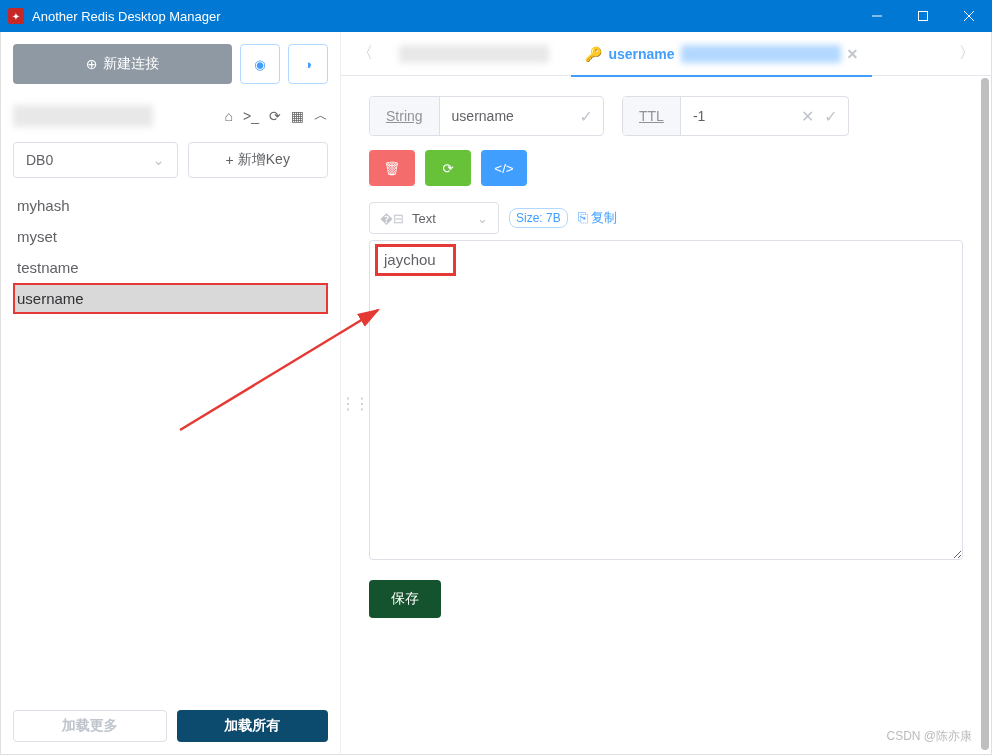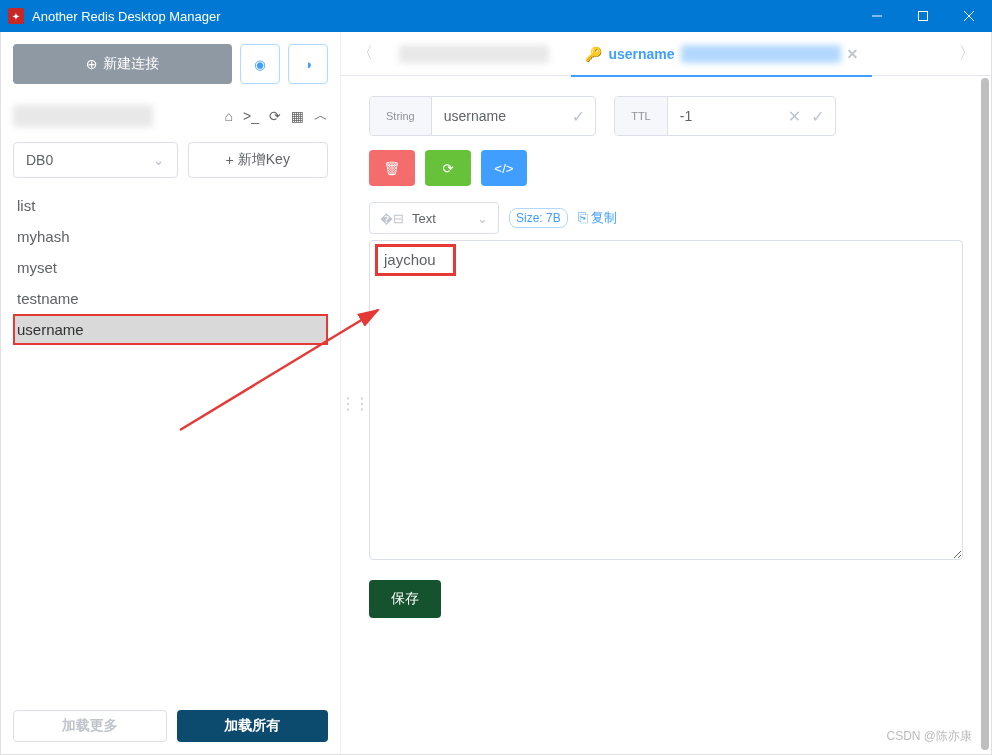--- a/index.html
+++ b/index.html
@@ -39,21 +39,21 @@
 .tab-scroll { color: #c0c4cc; cursor: pointer; padding: 0 4px; }
 .tab { padding: 0 14px; height: 44px; display: flex; align-items: center; gap: 6px; font-size: 14px; color: #909399; cursor: pointer; position: relative; }
 .tab.active { color: #409eff; font-weight: 600; }
 .tab.active::after { content: ''; position: absolute; bottom: -1px; left: 0; right: 0; height: 2px; background: #409eff; }
 .tab .blur { width: 150px; height: 18px; }
 .tab.active .blur { width: 160px; background: #b3d8ff; filter: blur(3px); }
 .tab-close { color: #c0c4cc; font-size: 14px; }
 .content { padding: 20px 28px; flex: 1; display: flex; flex-direction: column; overflow: hidden; }
 .field-row { display: flex; gap: 18px; margin-bottom: 14px; }
 .field-group { display: flex; border: 1px solid #dcdfe6; border-radius: 4px; height: 40px; overflow: hidden; }
-.field-label { background: #f5f7fa; color: #909399; padding: 0 16px; display: flex; align-items: center; font-size: 11px; border-right: 1px solid #dcdfe6; }
+.field-label { background: #f5f7fa; color: #909399; padding: 0 16px; display: flex; align-items: center; font-size: 14px; border-right: 1px solid #dcdfe6; text-decoration: underline; }
 .field-input { border: none; padding: 0 12px; font-size: 14px; color: #606266; outline: none; }
 .field-input.key { width: 130px; }
 .field-input.ttl { width: 110px; }
 .field-suffix { display: flex; align-items: center; padding: 0 10px; gap: 10px; color: #c0c4cc; }
 .btn-row { display: flex; gap: 10px; margin-bottom: 16px; }
 .btn-action { width: 46px; height: 36px; border: none; border-radius: 4px; color: #fff; display: flex; align-items: center; justify-content: center; cursor: pointer; }
 .btn-action.del { background: #f56c6c; }
 .btn-action.refresh { background: #67c23a; }
 .btn-action.code { background: #409eff; }
 .format-row { display: flex; align-items: center; gap: 10px; margin-bottom: 6px; }
@@ -127,21 +127,20 @@
         <span class="chev">⌄</span>
       </div>
       <button class="btn-addkey">
         <span>+</span>
         <span>新增Key</span>
       </button>
     </div>
 
 
     <div class="key-list" id="key-list">
-        <div class="key-item">list</div>
         <div class="key-item">myhash</div>
         <div class="key-item">myset</div>
         <div class="key-item">testname</div>
         <div class="key-item selected">username</div>
       </div>
 
     <div class="load-row">
       <button class="btn-load more">加载更多</button>
       <button class="btn-load all">加载所有</button>
     </div>

